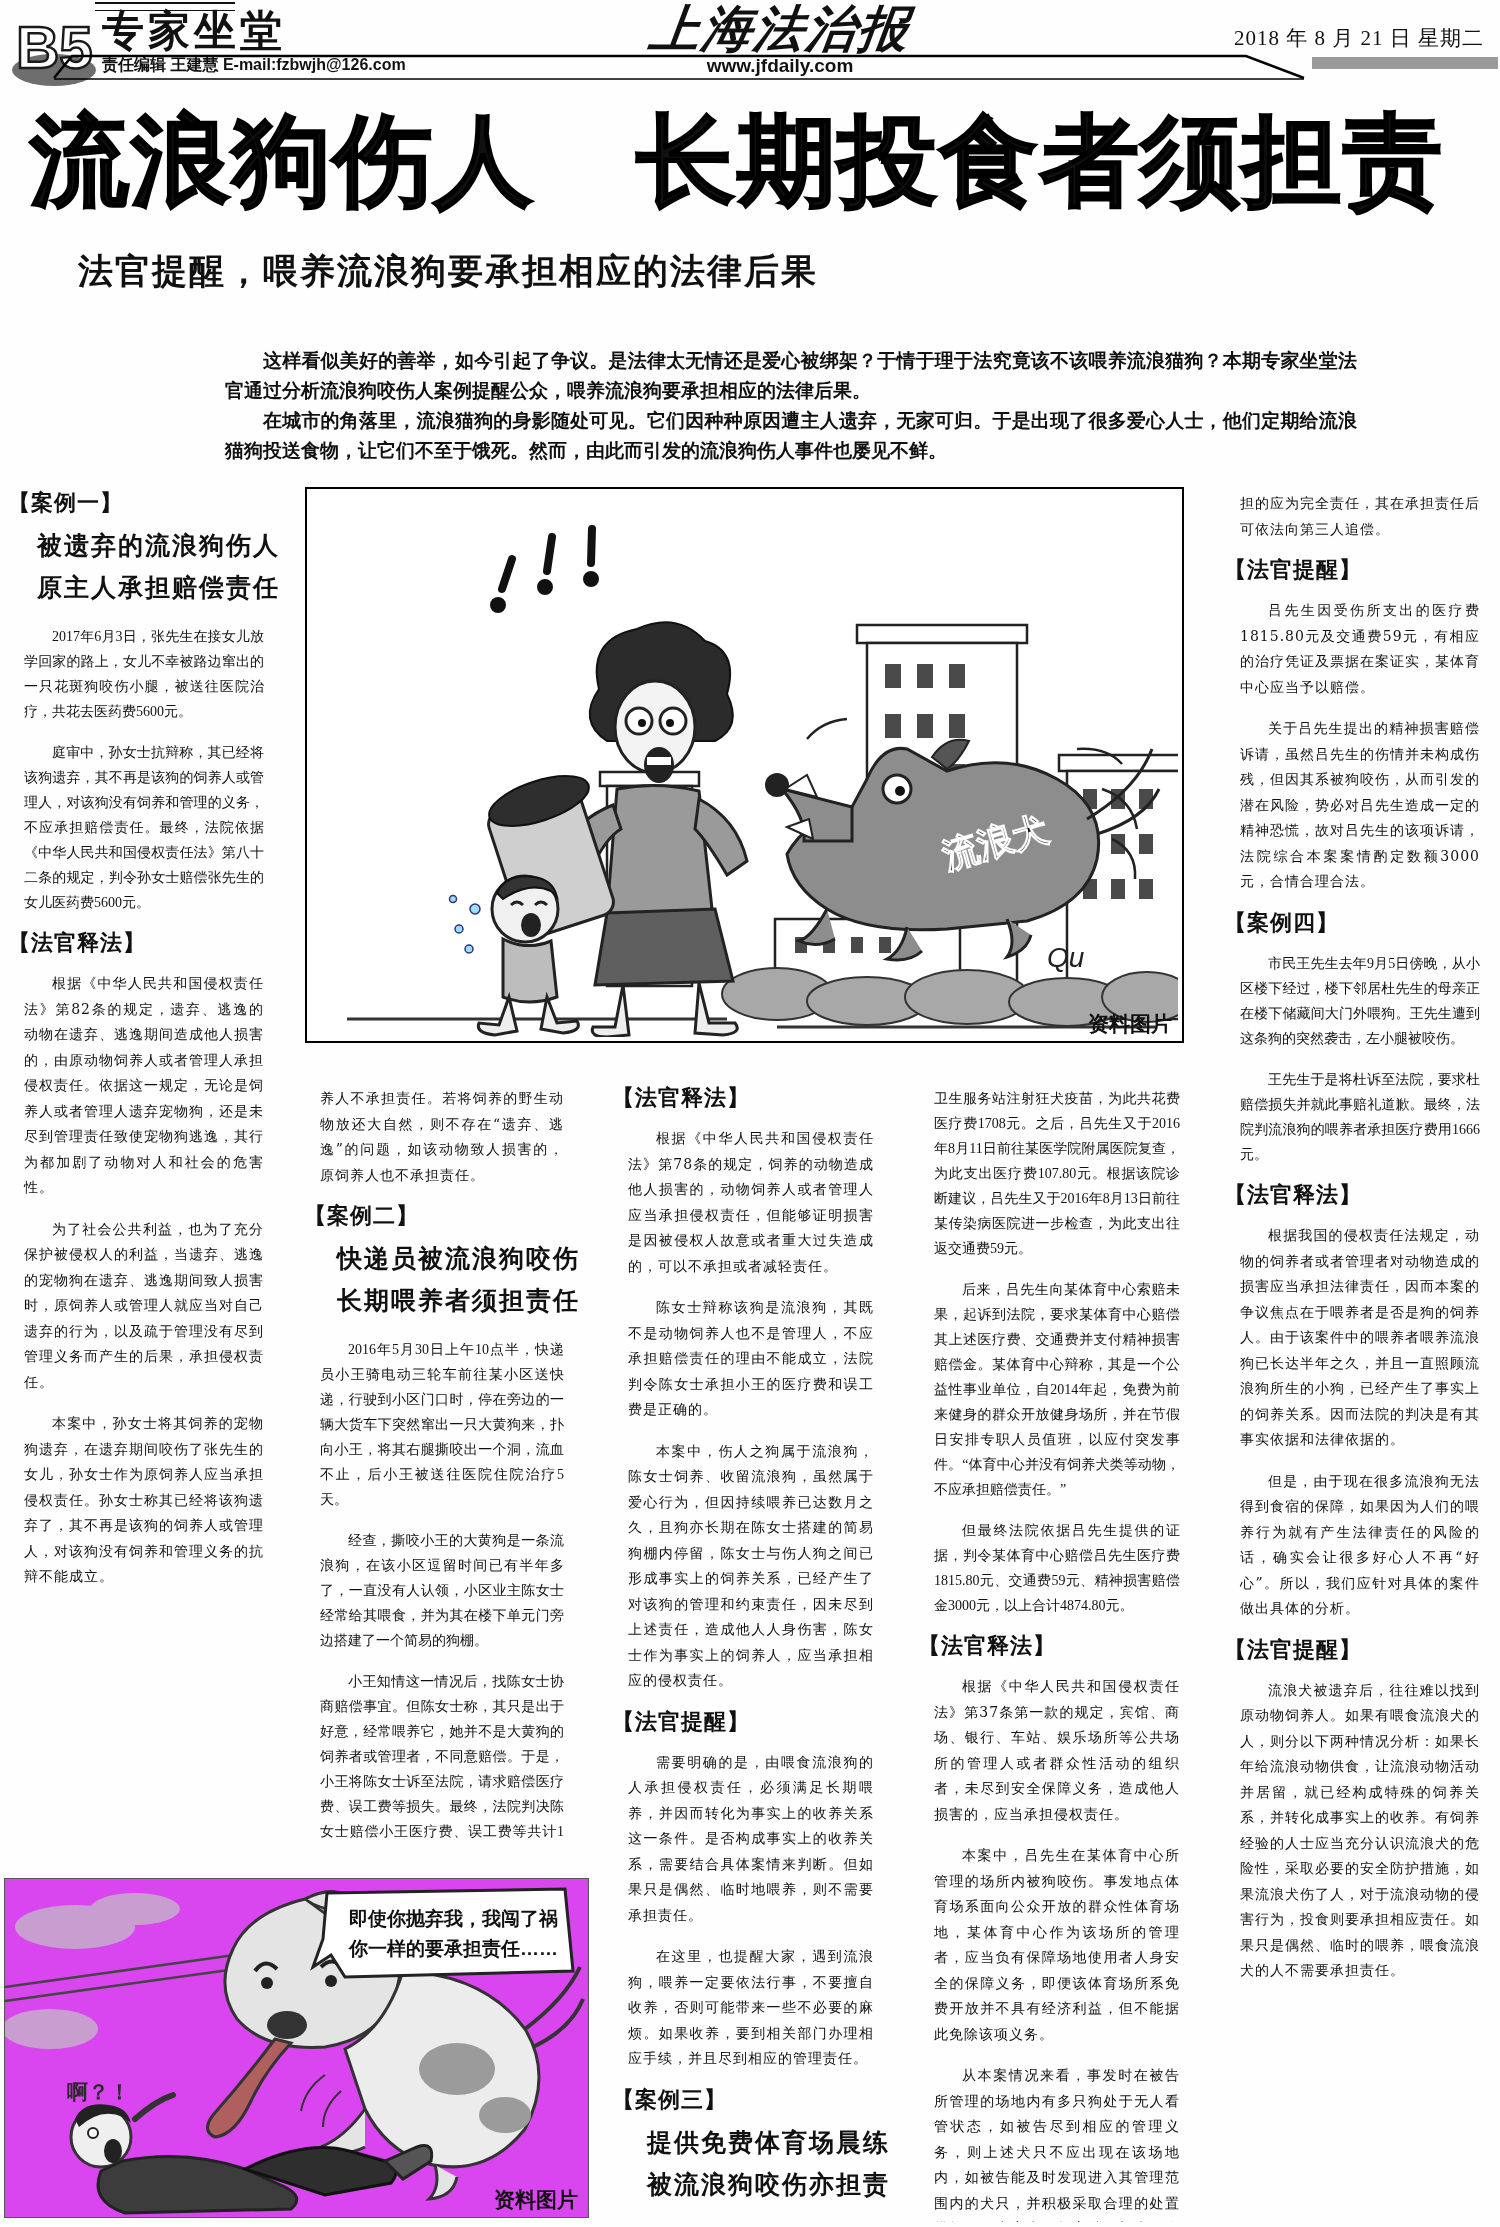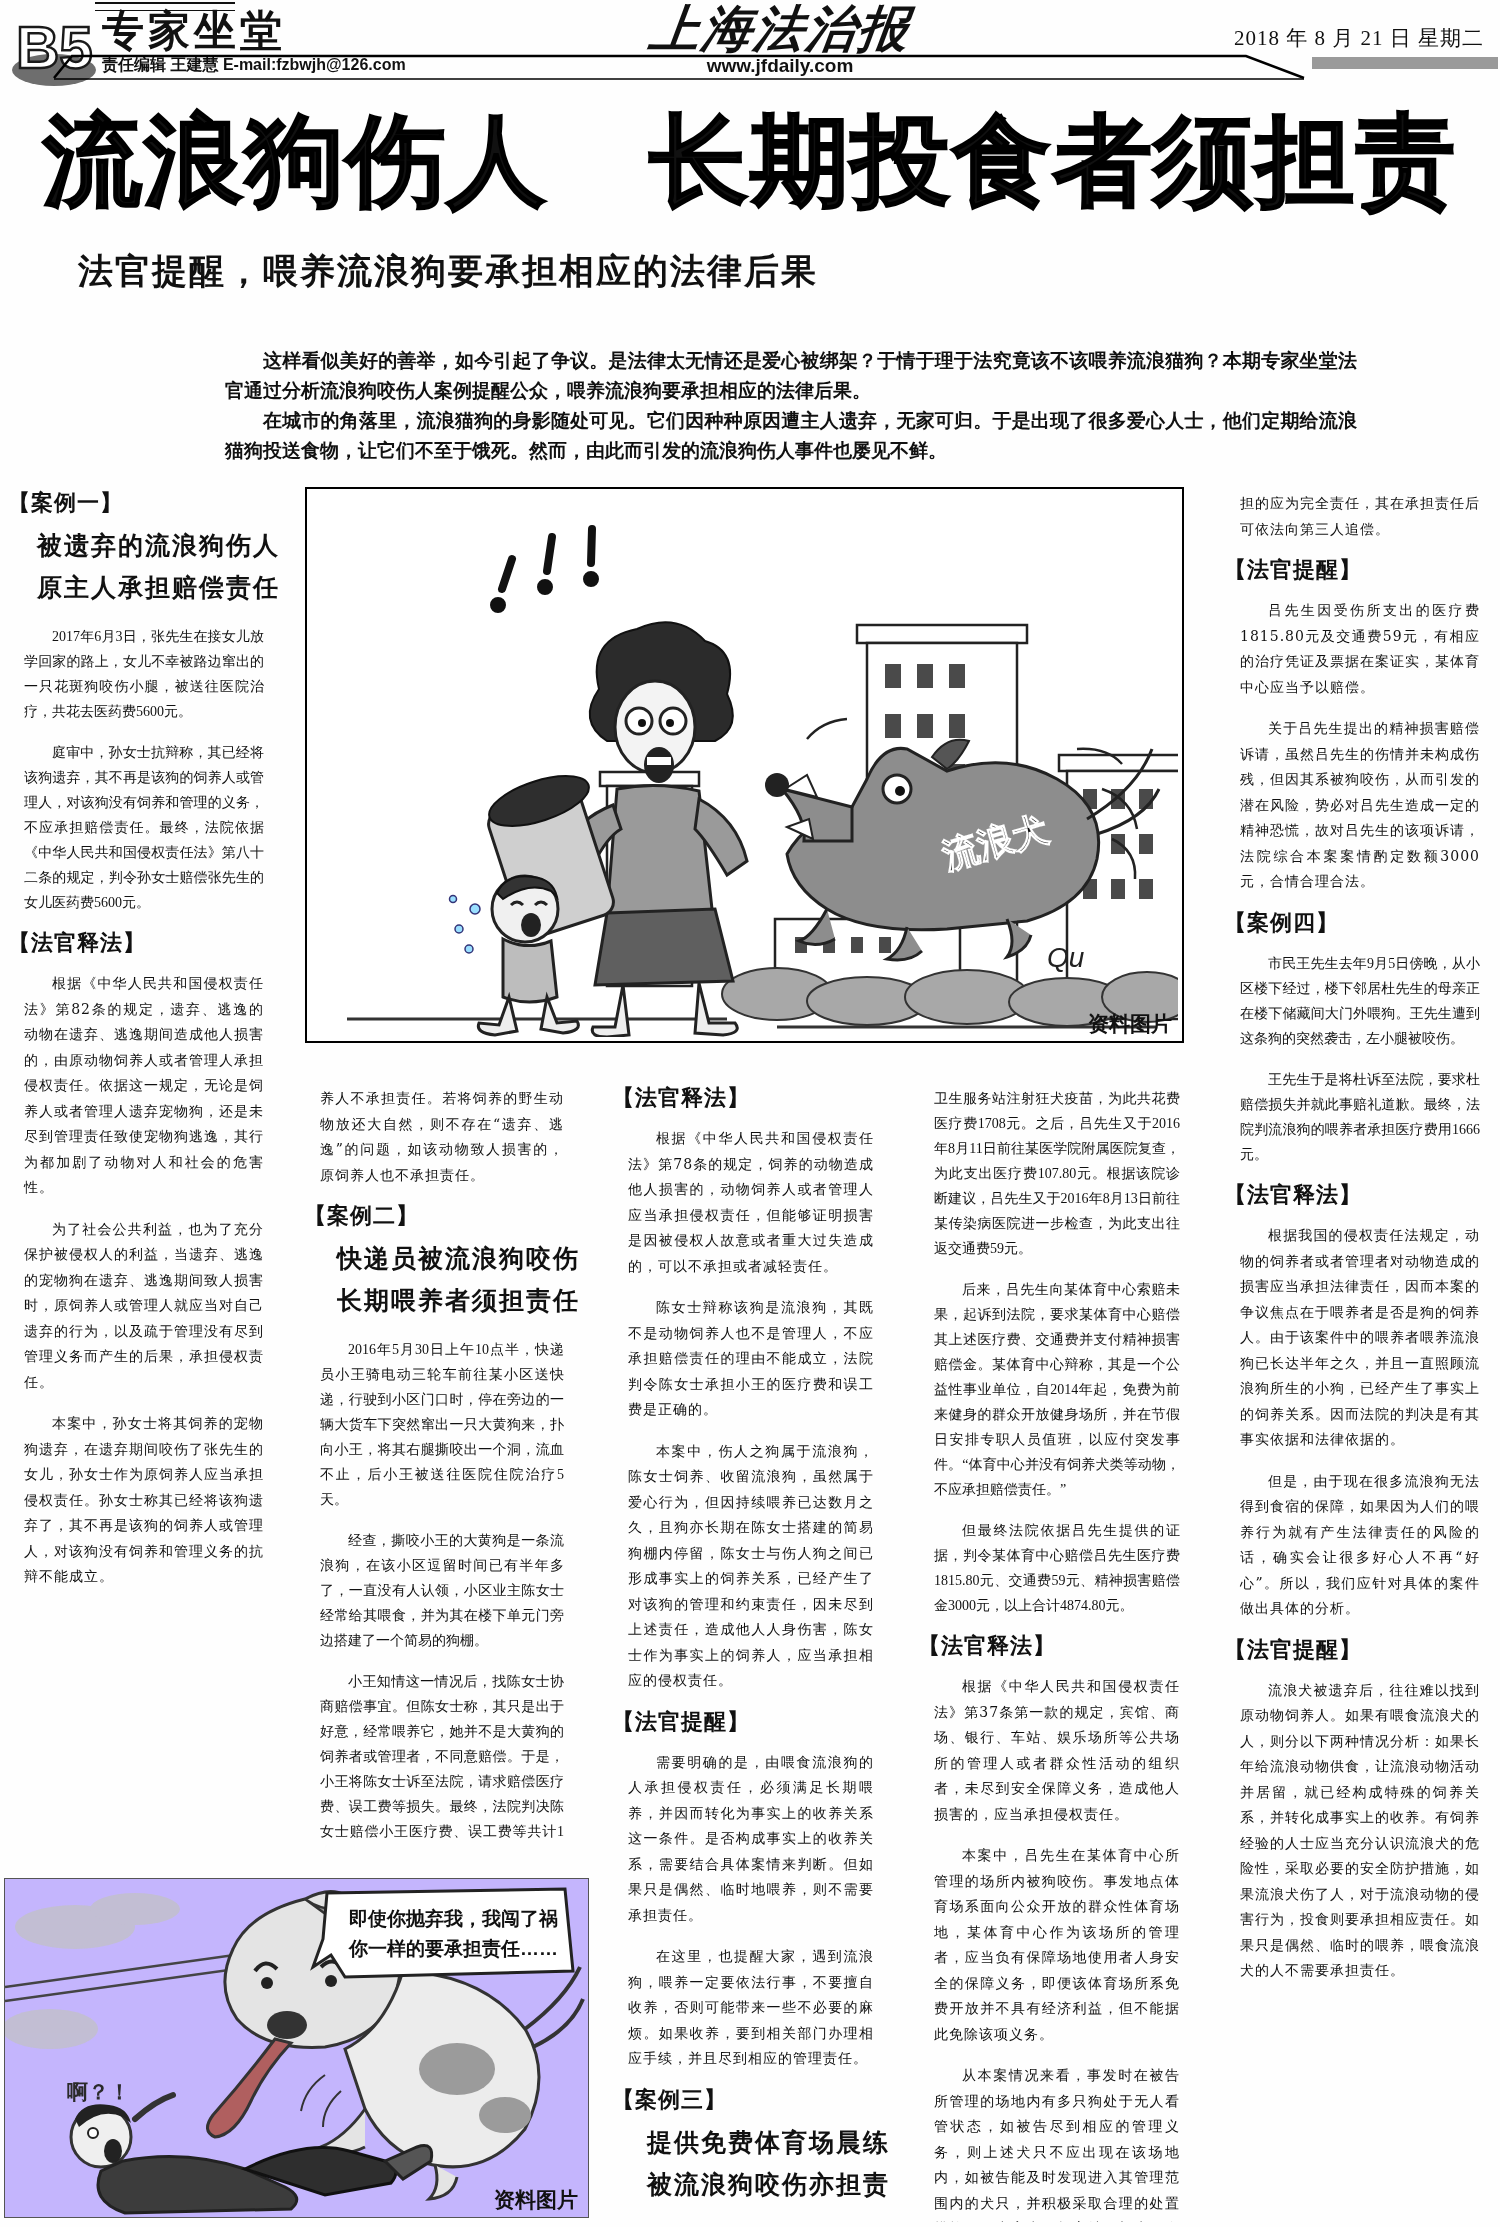--- a/index.html
+++ b/index.html
@@ -13,21 +13,21 @@
   .editor-line{position:absolute;left:102px;top:55px;font:700 16px/1.2 "Liberation Sans","DejaVu Sans",sans-serif;}
   .masthead{position:absolute;left:630px;top:2px;width:300px;text-align:center;
             font:900 50px/1.1 "Liberation Serif","DejaVu Serif",serif;font-style:italic;
             transform:skewX(-7deg);letter-spacing:2px;}
   .website{position:absolute;left:640px;top:56px;width:280px;text-align:center;
            font:700 19px/1.1 "Liberation Sans","DejaVu Sans",sans-serif;}
   .page-date{position:absolute;right:16px;top:26px;font:400 21px/1.2 "Liberation Serif","DejaVu Serif",serif;letter-spacing:1px;}
   .gray-bar{position:absolute;left:1312px;top:57px;width:186px;height:12px;background:#9a9a9a;}
   .header-rules{position:absolute;left:0;top:0;}
   
-  .headline{position:absolute;left:30px;top:104px;width:1440px;text-align:center;white-space:nowrap;
+  .headline{position:absolute;left:30px;top:104px;width:1440px;text-align:left;white-space:nowrap;
             font:900 99px/1.15 "Liberation Sans","DejaVu Sans",sans-serif;letter-spacing:2px;
             -webkit-text-stroke:2px #000;}
   .subhead{position:absolute;left:36px;top:250px;font:700 35px/1.2 "Liberation Sans","DejaVu Sans",sans-serif;letter-spacing:2px;margin-left:42px;}
   .intro{position:absolute;left:225px;top:346px;width:1132px;
          font:700 19px/30px "Liberation Sans","DejaVu Sans",sans-serif;text-align:justify;}
   .intro p{margin:0;text-indent:2em;}
   
   .col{position:absolute;overflow:hidden;}
   #col0{left:8px;top:487px;width:272px;height:1348px;}
   #col1{left:304px;top:1082px;width:276px;height:766px;}
@@ -40,21 +40,21 @@
   .cont{text-indent:0;}
   .case-tag,.sec-tag{font:700 22px/1.1 "Liberation Sans","DejaVu Sans",sans-serif;
                      letter-spacing:1px;margin:14px 0 9px;}
   .col > :first-child{margin-top:4px;}
   .case-title{margin:2px 0 8px;text-align:right;
               font:800 25px/42px "Liberation Sans","DejaVu Sans",sans-serif;letter-spacing:2px;}
   
   .main-cartoon{position:absolute;left:305px;top:487px;width:875px;height:552px;
                 border:2px solid #000;background:#fff;}
   .bottom-cartoon{position:absolute;left:4px;top:1878px;width:583px;height:338px;
-                  border:1px solid #555;background:#c4b5fd;}
+                  border:1px solid #555;background:#d946ef;}
   .photo-caption{position:absolute;right:10px;bottom:6px;
                  font:700 21px/1.1 "Liberation Sans","DejaVu Sans",sans-serif;}
   svg text{font-family:"Liberation Sans","DejaVu Sans",sans-serif;}
 </style>
 </head>
 <body>
 
 <div class="page">
 
   <div class="topline"></div>

